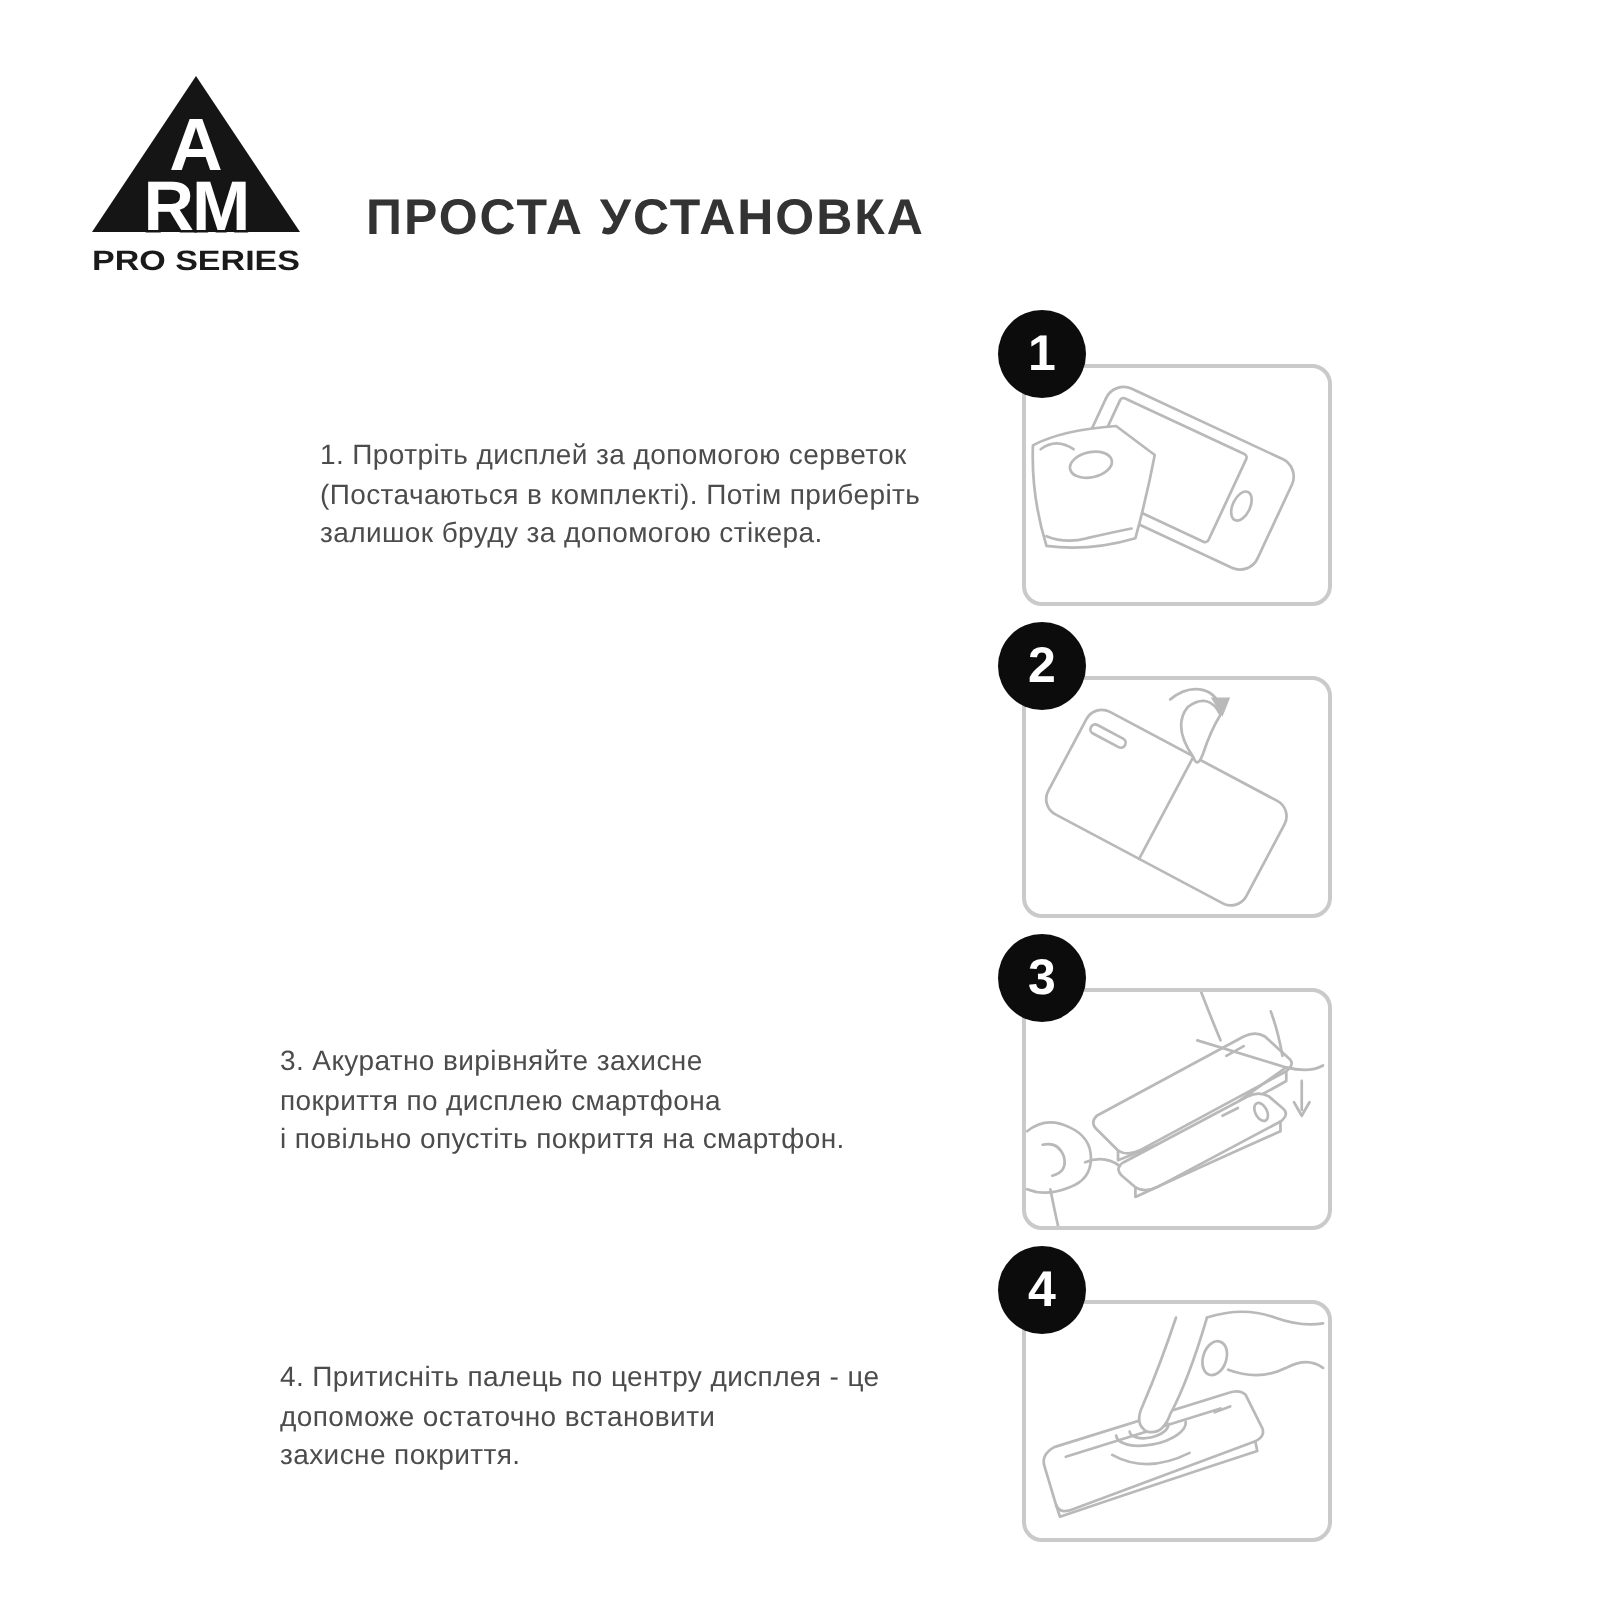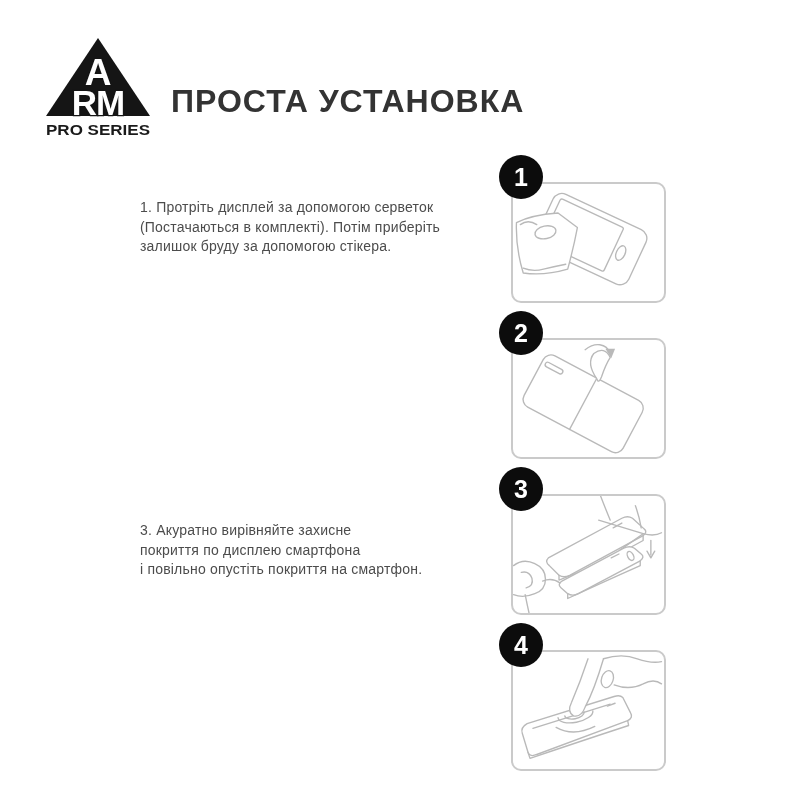--- a/index.html
+++ b/index.html
@@ -2,42 +2,42 @@
 <html><head>
 <meta charset="utf-8">
 <style>
   html,body { margin:0; padding:0; background:#ffffff; }
   .page {
     position:relative; width:800px; height:800px; background:#ffffff;
     font-family:"Liberation Sans","DejaVu Sans",sans-serif; overflow:hidden;
   }
   .logo-svg { position:absolute; left:45px; top:36px; width:106px; height:104px; }
   .page-title {
-    position:absolute; left:171px; top:83px; margin:0;
-    font-size:32px; font-weight:bold; letter-spacing:1px; color:#333333;
+    position:absolute; left:171px; top:83px; margin:12px;
+    font-size:25px; font-weight:bold; letter-spacing:1px; color:#333333;
   }
   .step-text {
     position:absolute; left:140px; width:376px; margin:0;
     font-size:14px; line-height:19.5px; letter-spacing:0.2px;
     color:#4c4c4c; white-space:pre-line;
   }
   .illus-box {
     position:absolute; left:511px; width:155px; height:121px;
     border:2px solid #cacaca; border-radius:10px; box-sizing:border-box;
     background:#ffffff;
   }
   .illus-box svg { position:absolute; left:0; top:0; width:100%; height:100%; }
   .badge {
     position:absolute; left:499px; width:44px; height:44px;
     background:#0c0c0c; border-radius:50%;
     display:flex; align-items:center; justify-content:center;
     color:#ffffff; font-size:25px; font-weight:bold;
   }
   
-  .text-1 { top:198px; } .text-2 { top:389px; } .text-3 { top:521px; } .text-4 { top:679px; }
+  .text-1 { top:218px;margin-left:20px; } .text-2 { top:389px; } .text-3 { top:521px; } .text-4 { top:679px; }
   .box-1  { top:182px; } .box-2  { top:338px; } .box-3  { top:494px; } .box-4  { top:650px; }
   .badge-1{ top:155px; } .badge-2{ top:311px; } .badge-3{ top:467px; } .badge-4{ top:623px; }
   .lineart { fill:none; stroke:#b9b9b9; stroke-width:1.4; stroke-linecap:round; stroke-linejoin:round; }
 </style>
 </head>
 <body>
 
 <div class="page">
 
   <svg class="logo-svg" viewBox="0 0 106 104" aria-hidden="true">
@@ -120,20 +120,23 @@
       <g>
         <line x1="142" y1="46" x2="142" y2="61"></line>
         <path d="M138,57 L142,64 L146,57"></path>
       </g>
     </svg>
   </div>
   <div class="badge badge-3">
     <span>3</span>
   </div>
 
+  <p class="step-text text-4">4. Притисніть палець по центру дисплея - це
+допоможе остаточно встановити
+захисне покриття.</p>
   <div class="illus-box box-4">
     <svg viewBox="0 0 155 121" class="lineart" aria-hidden="true">
       <g>
         <path d="M14,74 L104,46 Q110,44 113,47 L121,63 Q124,68 118,71 L24,106 Q17,109 15,104 L9,84 Q7,78 14,74 Z" fill="#ffffff"></path>
         <path d="M15,104 L17,110 Q70,92 119,76 L118,71"></path>
         <path d="M20,79 L100,54"></path>
         <line x1="97" y1="56" x2="105" y2="53"></line>
       </g>
       <g>
         <path d="M46,68 a 18,8 -12 1 0 36,-7"></path>

